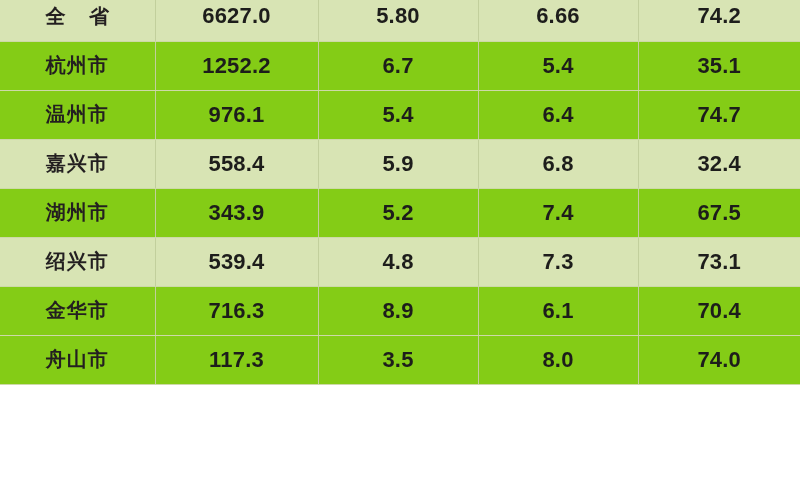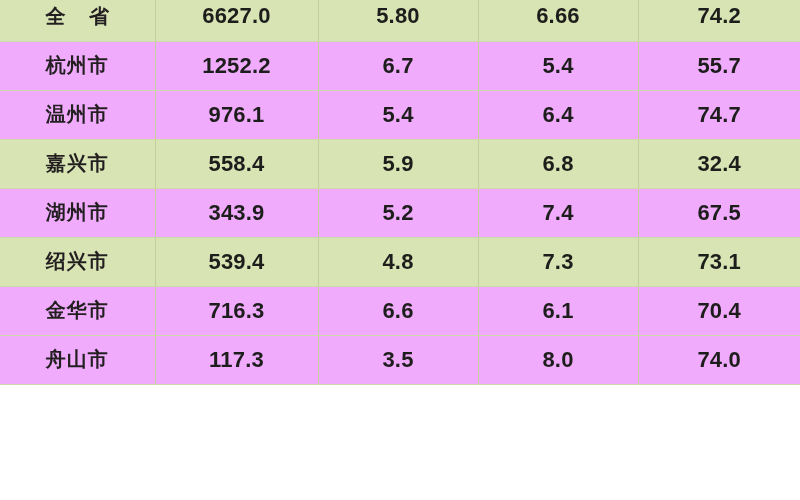--- a/index.html
+++ b/index.html
@@ -34,21 +34,21 @@
     text-align:center;
     vertical-align:middle;
     white-space:nowrap;
     border-right:1.5px solid #c2cf9c;
     border-bottom:1.5px solid #cdd9a8;
     letter-spacing:0.2px;
   }
   #stats-table td:last-child { border-right:none; }
   
   #stats-table tr.band-green td { background:#d8e4b4; }
-  #stats-table tr.band-white td { background:#f0abfc; }
+  #stats-table tr.band-white td { background:#84cc16; }
   
   #stats-table td.col-region {
     font-size:20px;
     font-weight:700;
     letter-spacing:1px;
     text-align:center;
     color:#231f20;
   }
   
   #stats-table td.col-region.is-total { letter-spacing:9px; text-indent:9px; }
@@ -79,21 +79,21 @@
           <td class="col-num">6627.0</td>
           <td class="col-num">5.80</td>
           <td class="col-num">6.66</td>
           <td class="col-num">74.2</td>
         </tr>
         <tr class="band-white">
           <td class="col-region">杭州市</td>
           <td class="col-num">1252.2</td>
           <td class="col-num">6.7</td>
           <td class="col-num">5.4</td>
-          <td class="col-num">55.7</td>
+          <td class="col-num">35.1</td>
         </tr>
         <tr class="band-white">
           <td class="col-region">温州市</td>
           <td class="col-num">976.1</td>
           <td class="col-num">5.4</td>
           <td class="col-num">6.4</td>
           <td class="col-num">74.7</td>
         </tr>
         <tr class="band-green">
           <td class="col-region">嘉兴市</td>
@@ -112,21 +112,21 @@
         <tr class="band-green">
           <td class="col-region">绍兴市</td>
           <td class="col-num">539.4</td>
           <td class="col-num">4.8</td>
           <td class="col-num">7.3</td>
           <td class="col-num">73.1</td>
         </tr>
         <tr class="band-white">
           <td class="col-region">金华市</td>
           <td class="col-num">716.3</td>
-          <td class="col-num">6.6</td>
+          <td class="col-num">8.9</td>
           <td class="col-num">6.1</td>
           <td class="col-num">70.4</td>
         </tr>
         <tr class="band-white">
           <td class="col-region">舟山市</td>
           <td class="col-num">117.3</td>
           <td class="col-num">3.5</td>
           <td class="col-num">8.0</td>
           <td class="col-num">74.0</td>
         </tr>

